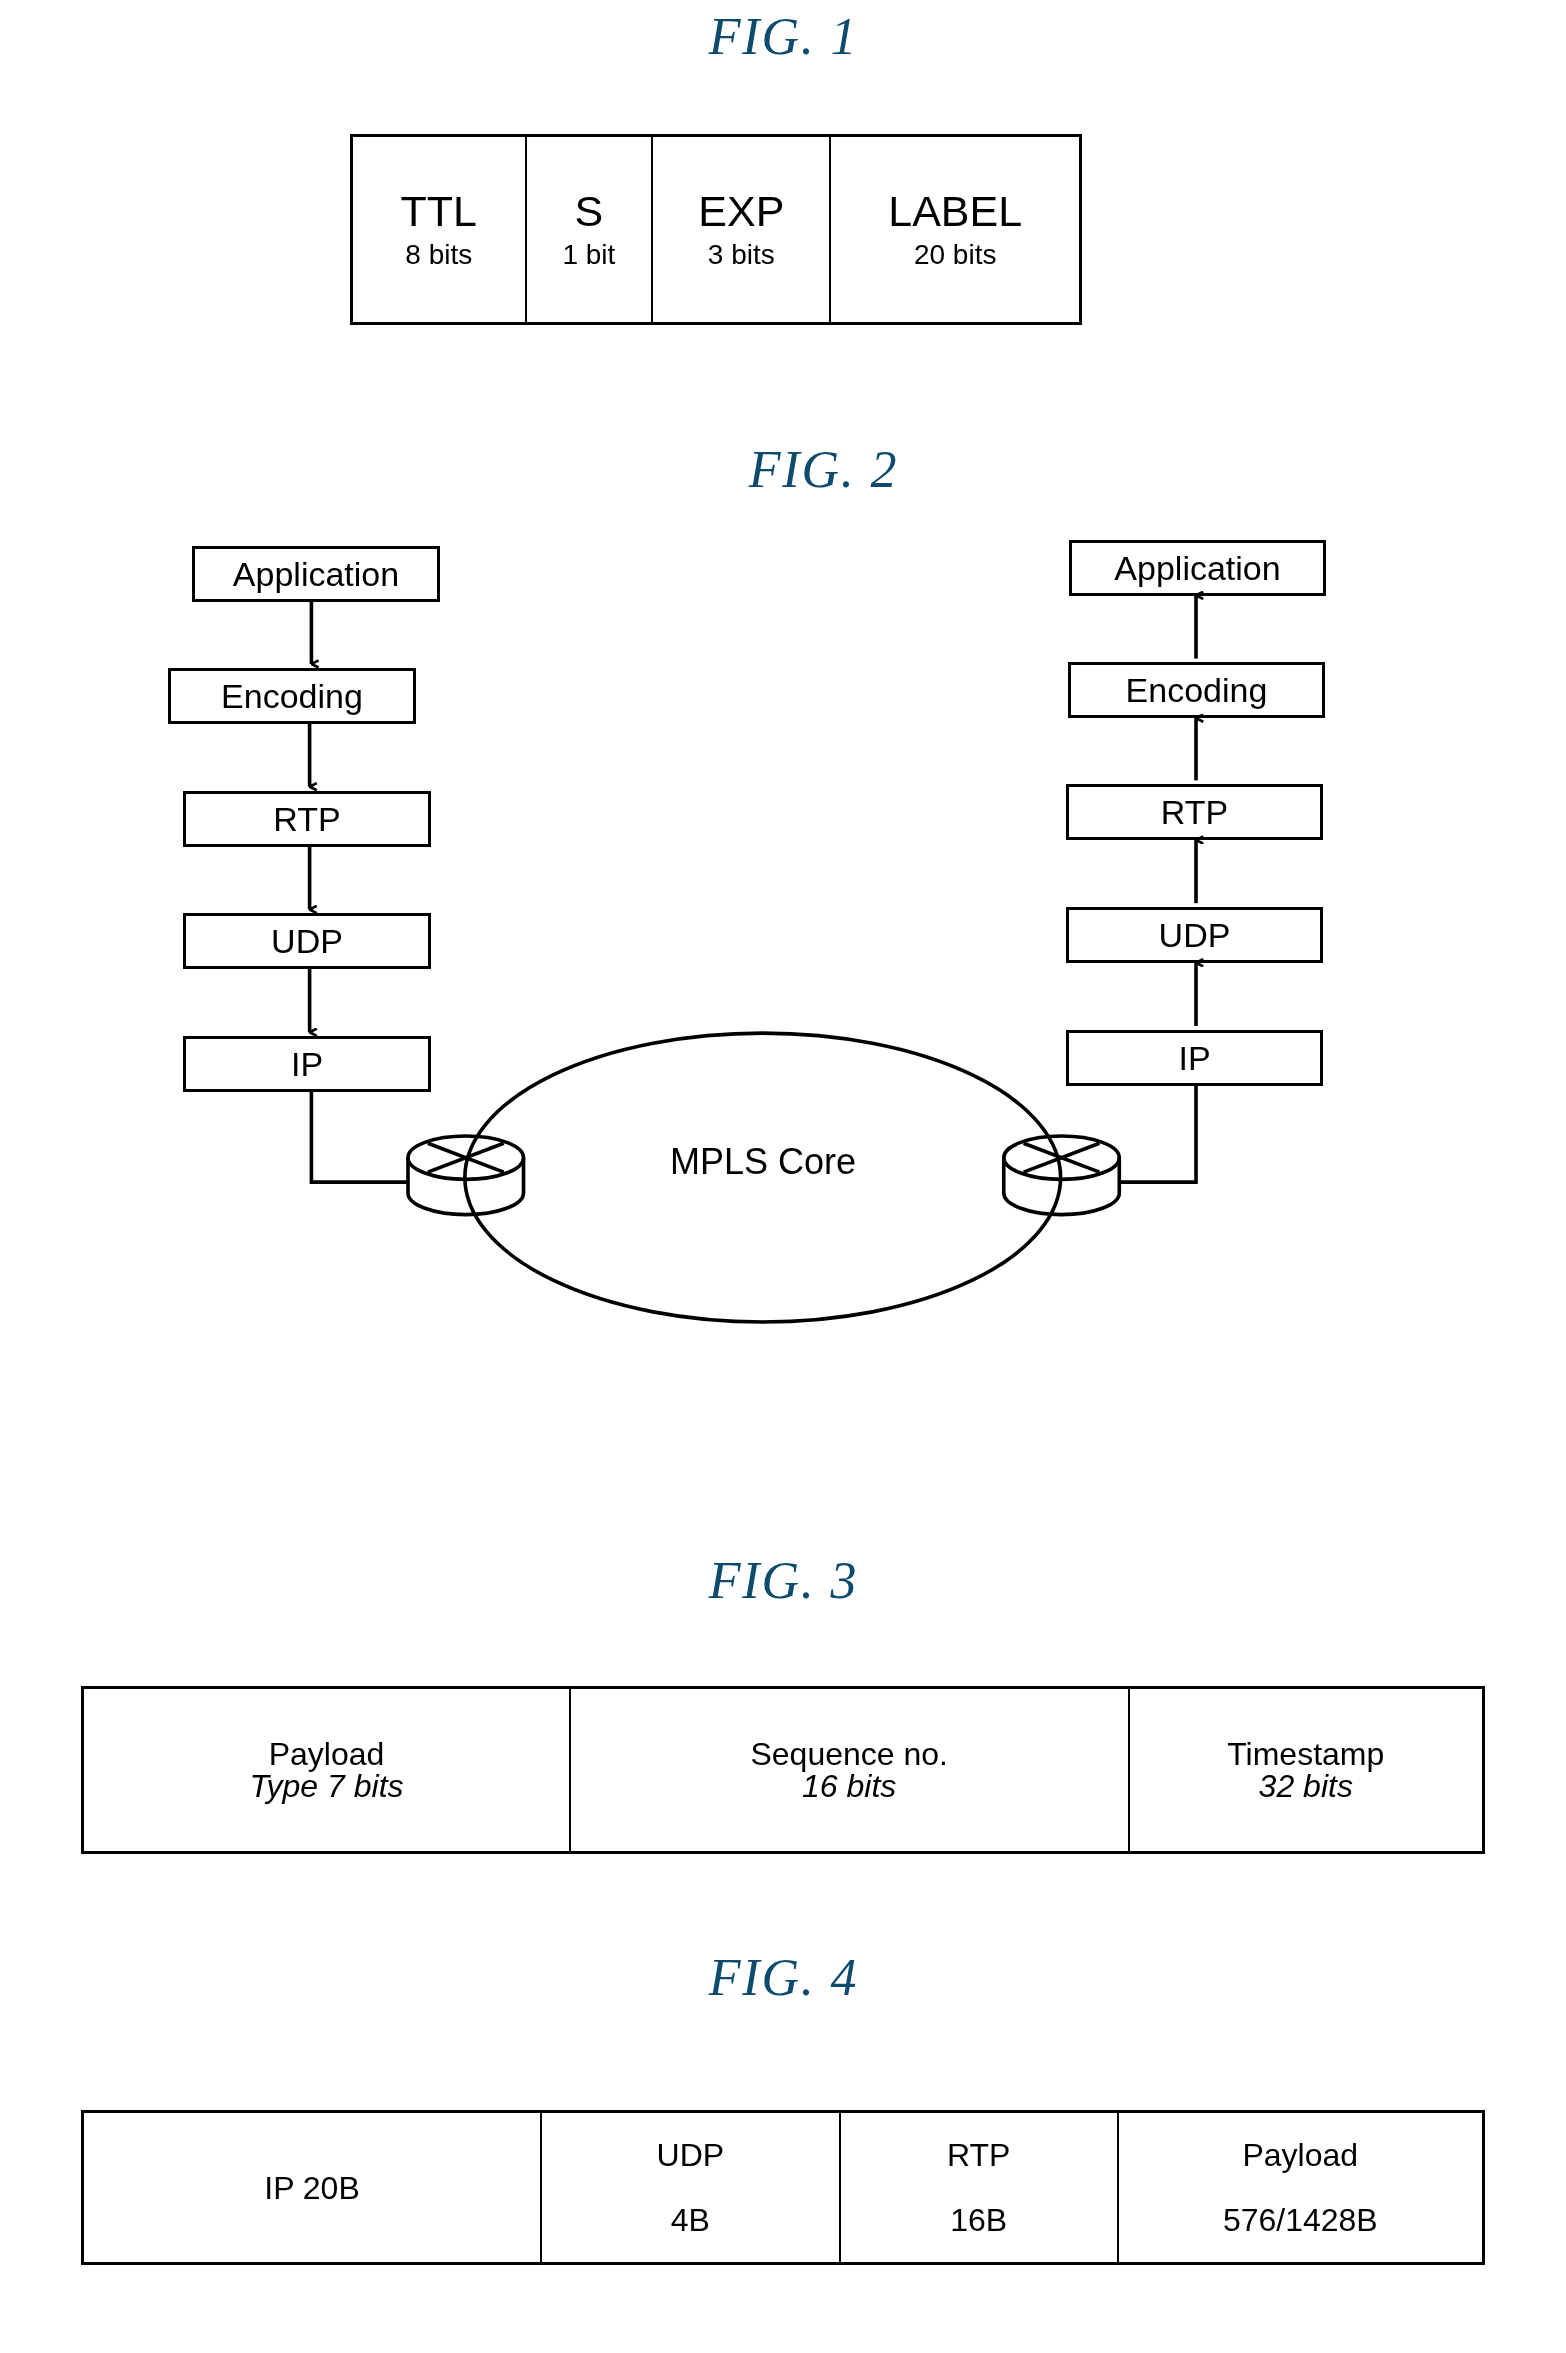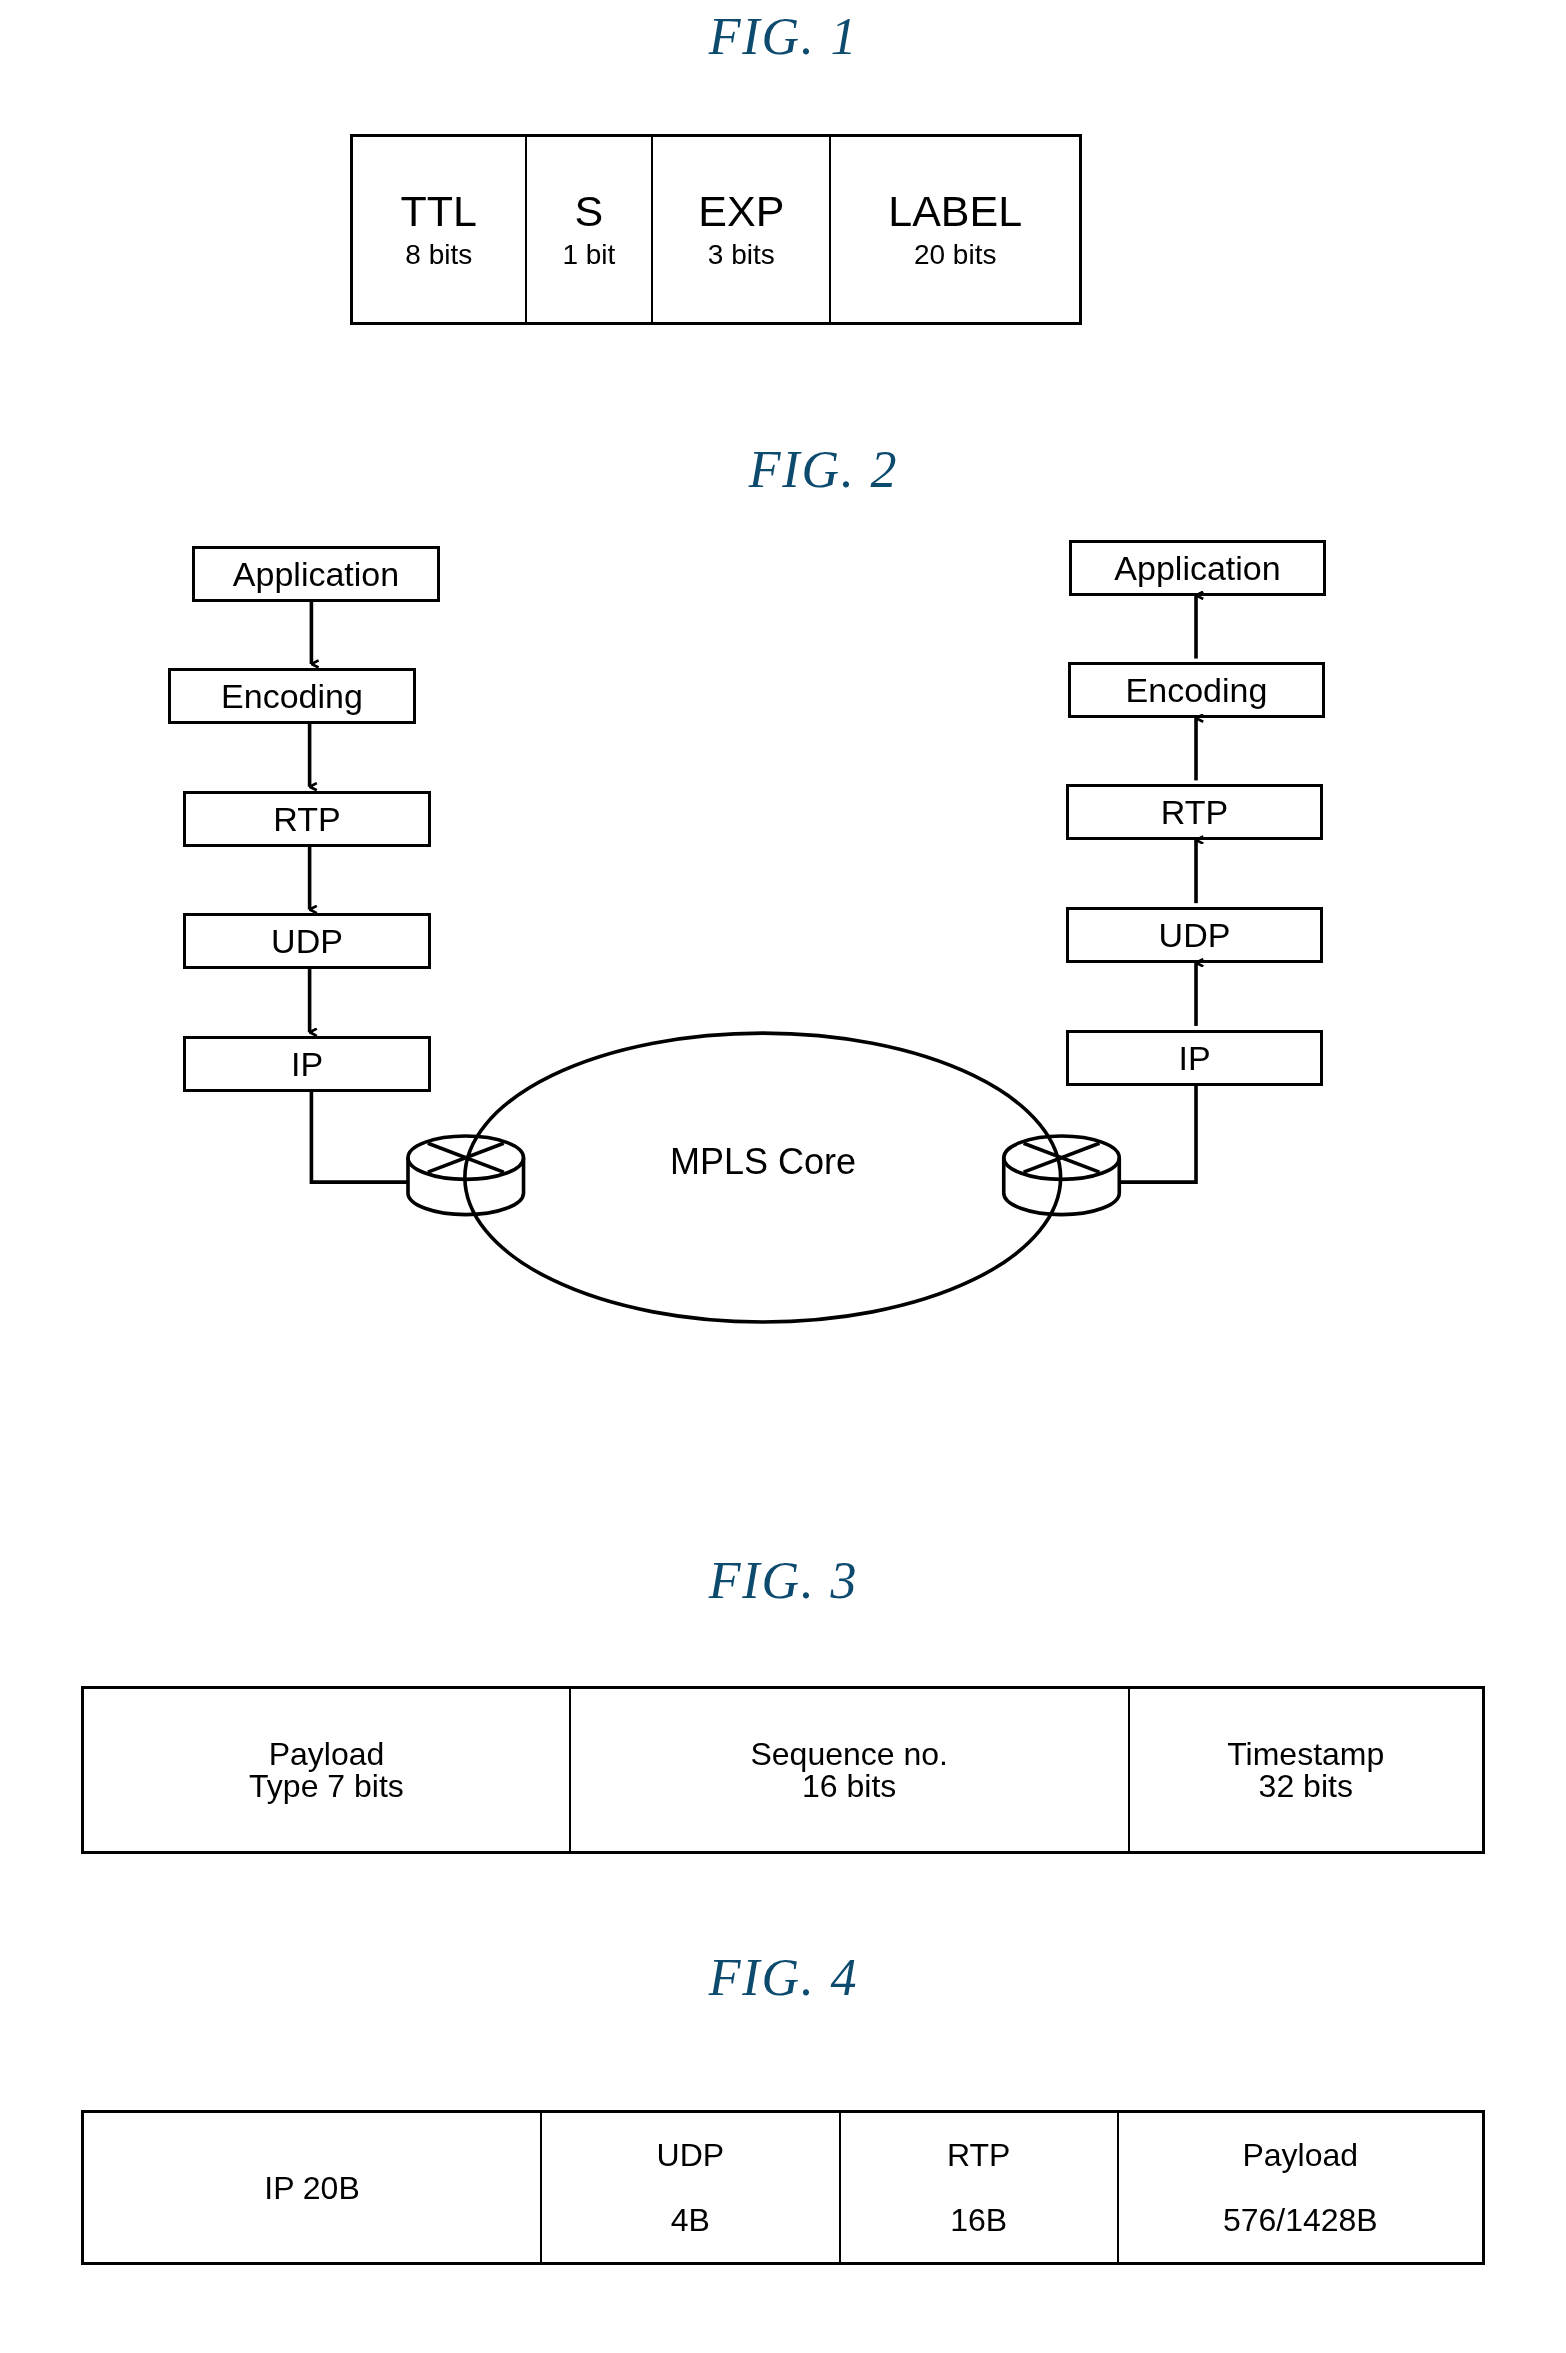--- a/index.html
+++ b/index.html
@@ -82,20 +82,21 @@
     width: 1404px;
     height: 168px;
   }
   #fig3-table .packet-cell .cell-main {
     font-size: 32px;
     line-height: 1.0;
   }
   #fig3-table .packet-cell .cell-sub {
     font-size: 32px;
     line-height: 1.0;
+    font-style: italic;
   }
 
   
   #fig4-table {
     left: 81px;
     top: 2110px;
     width: 1404px;
     height: 155px;
   }
   #fig4-table .packet-cell .cell-main {

